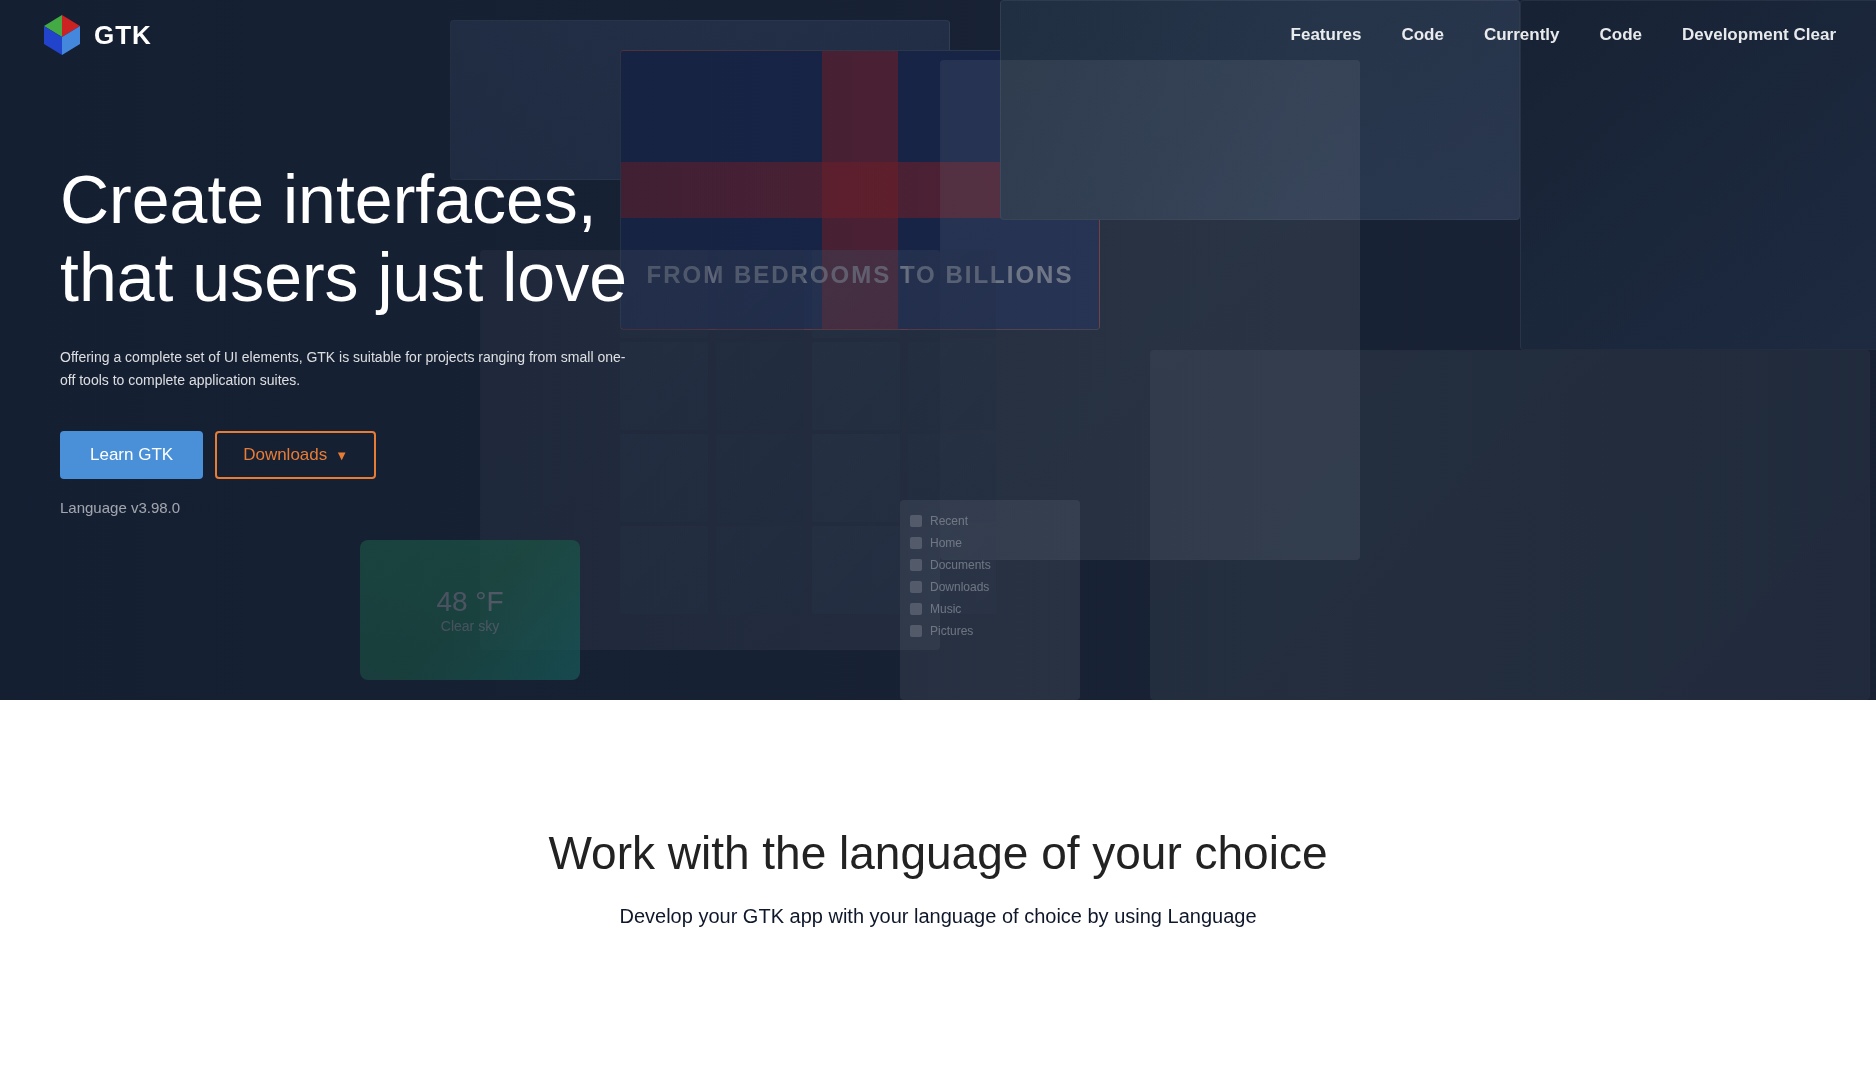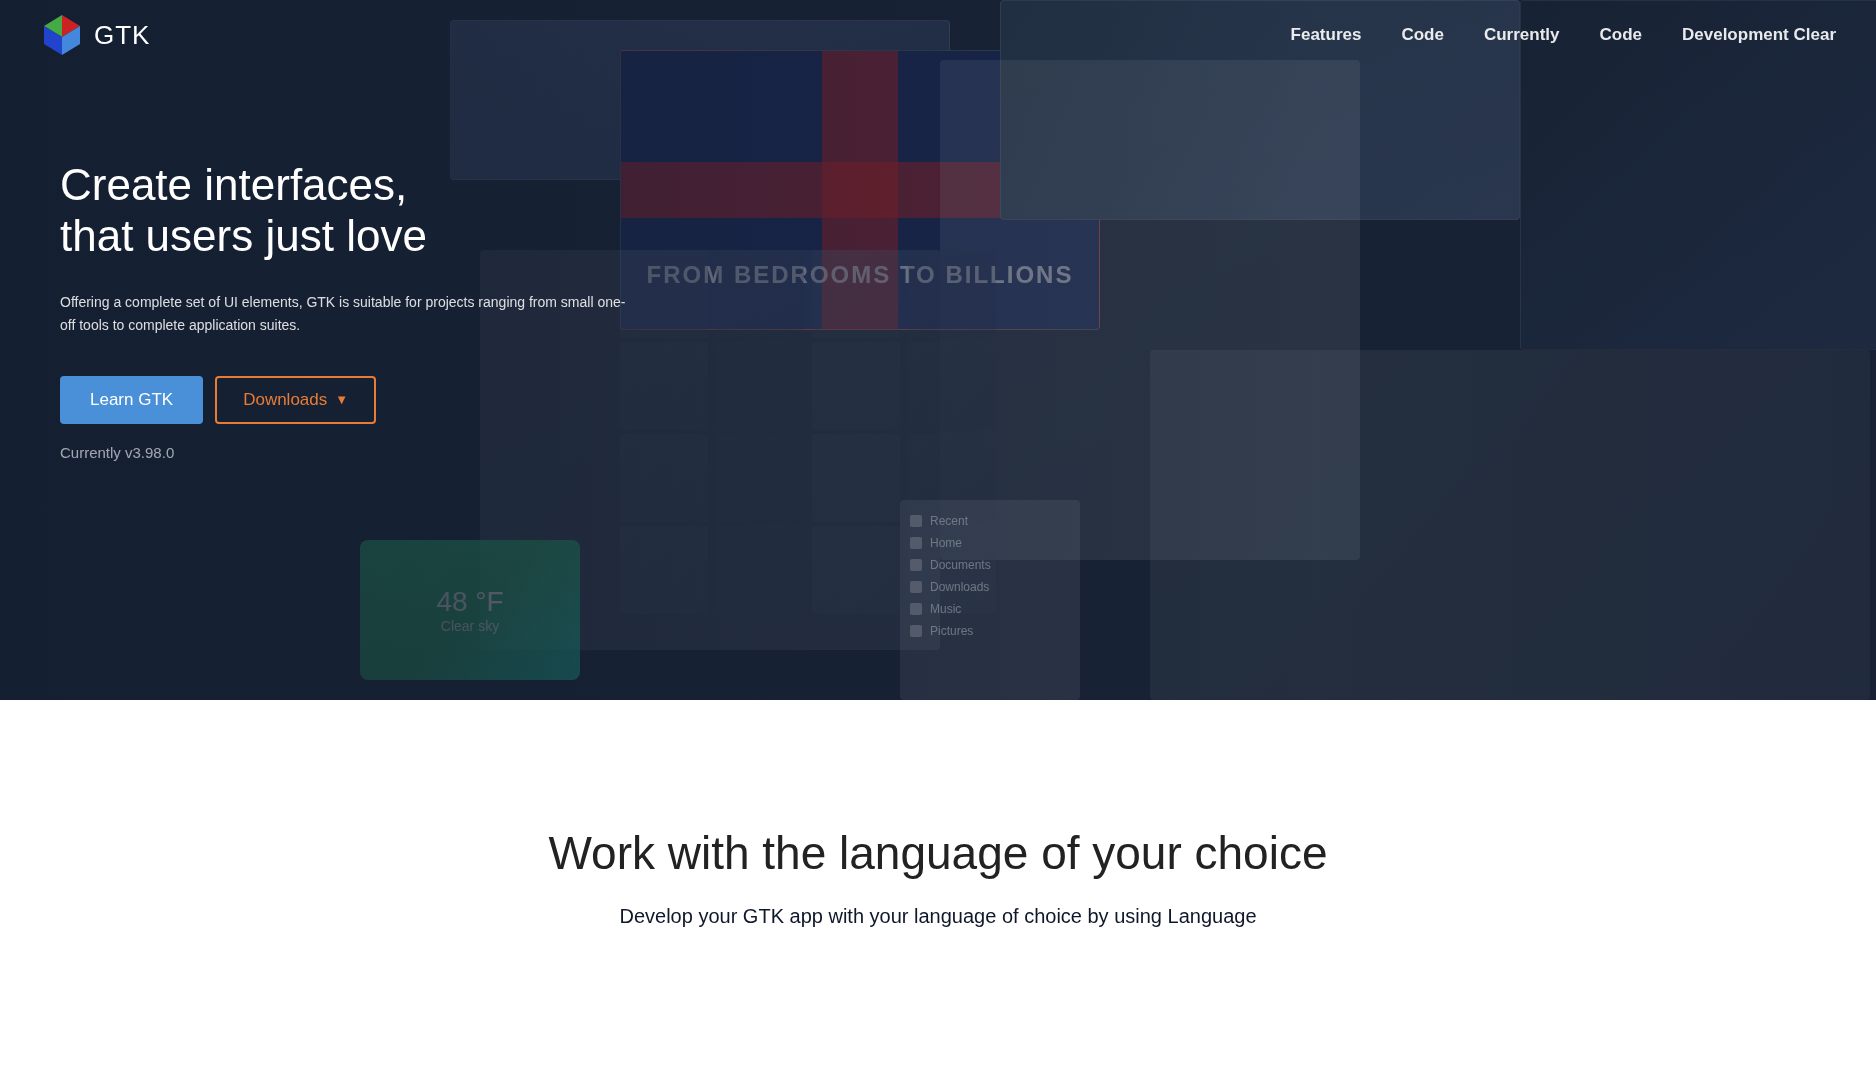--- a/index.html
+++ b/index.html
@@ -125,21 +125,21 @@
     }
 
     .logo-cube {
       width: 44px;
       height: 44px;
     }
 
     .logo-text {
       color: #fff;
       font-size: 26px;
-      font-weight: normal;
+      font-weight: bold;
       letter-spacing: 1px;
     }
 
     .nav-links {
       margin-left: auto;
       display: flex;
       align-items: center;
       gap: 40px;
     }
 
@@ -155,21 +155,21 @@
       position: absolute;
       top: 0;
       left: 0;
       z-index: 5;
       padding: 160px 60px 0 60px;
       max-width: 700px;
     }
 
     .hero-title {
       color: #fff;
-      font-size: 44px;
+      font-size: 68px;
       font-weight: 300;
       line-height: 1.15;
       margin-bottom: 30px;
     }
 
     .hero-description {
       color: rgba(255,255,255,0.85);
       font-size: 14px;
       line-height: 1.6;
       max-width: 580px;
@@ -425,20 +425,20 @@
     <p class="hero-description">Offering a complete set of UI elements, GTK is suitable for projects ranging from small one-off tools to complete application suites.</p>
 
     <div class="hero-buttons">
       <button class="btn-learn">Learn GTK</button>
       <button class="btn-downloads">
         <span>Downloads</span>
         <span class="arrow-down">▼</span>
       </button>
     </div>
 
-    <p class="hero-version">Currently v3.98.0</p>
+    <p class="hero-version">Language v3.98.0</p>
   </div>
 </section>
 
 <section class="section-language">
   <h2 class="section-title">Work with the language of your choice</h2>
   <p class="section-description">Develop your GTK app with your language of choice by using Language</p>
 </section>
 
 </body></html>

